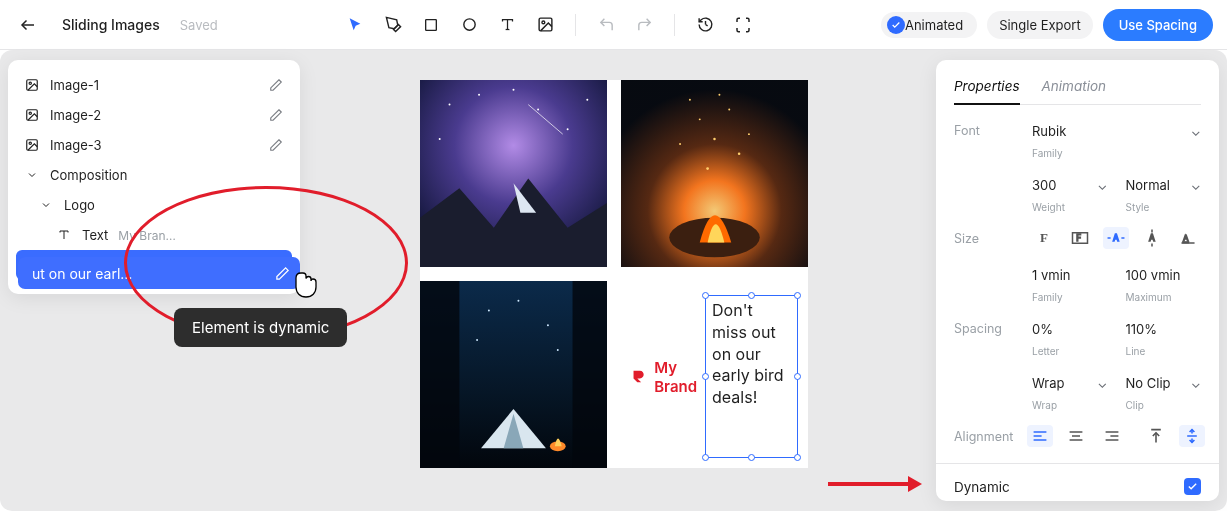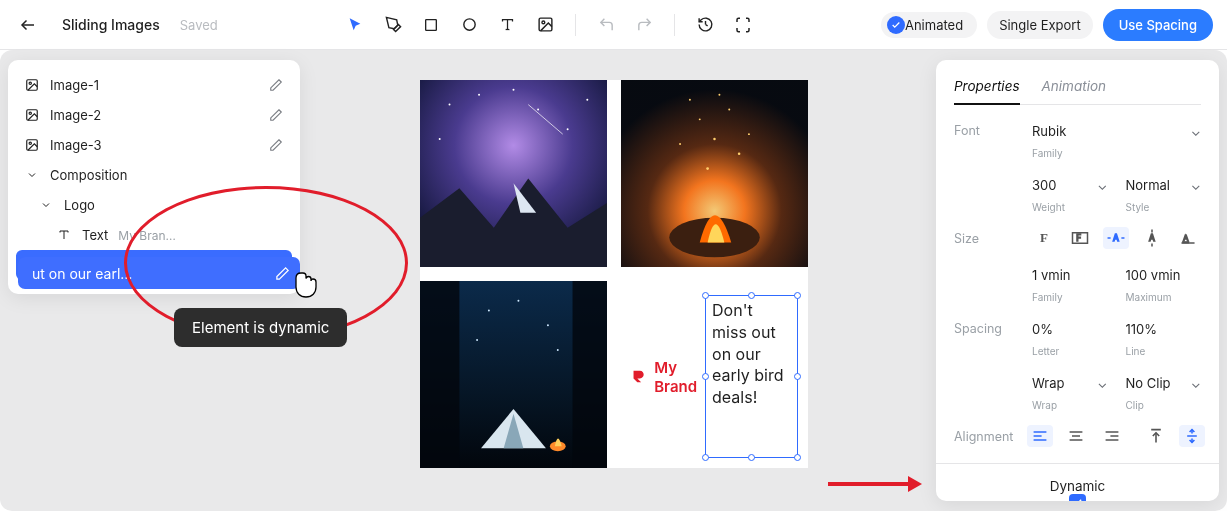--- a/index.html
+++ b/index.html
@@ -69,21 +69,21 @@
   .prop-label{width:64px;color:#9aa0a6;font-size:12.5px;padding-top:4px;}
   .prop-fields{flex:1;display:flex;gap:18px;}
   .field{flex:1;display:flex;flex-direction:column;gap:4px;}
   .field .val{display:flex;align-items:center;justify-content:space-between;height:24px;font-size:13px;}
   .field .cap{color:#9aa0a6;font-size:10px;}
   .chev{color:#6b6f76;}
   .toggle-strip{display:flex;gap:10px;align-items:center;}
   .tbtn{width:26px;height:22px;display:flex;align-items:center;justify-content:center;color:#555;border-radius:4px;}
   .tbtn.active{background:#eef3ff;color:#2f6bff;}
   .hr{height:1px;background:var(--border);margin:16px -18px 0;}
-  .dyn-row{display:flex;align-items:center;justify-content:space-between;margin-top:14px;font-size:13.5px;flex-direction:column;}
+  .dyn-row{display:flex;align-items:center;justify-content:space-between;margin-top:14px;font-size:13.5px;}
   .checkbox{width:17px;height:17px;border-radius:4px;background:#2f6bff;display:flex;align-items:center;justify-content:center;color:#fff;}
   
   .red-arrow{position:absolute;z-index:6;pointer-events:none;}
 </style>
 </head>
 <body>
 
 <div class="topbar">
   <div class="tb-left">
     <div class="icon-btn">

